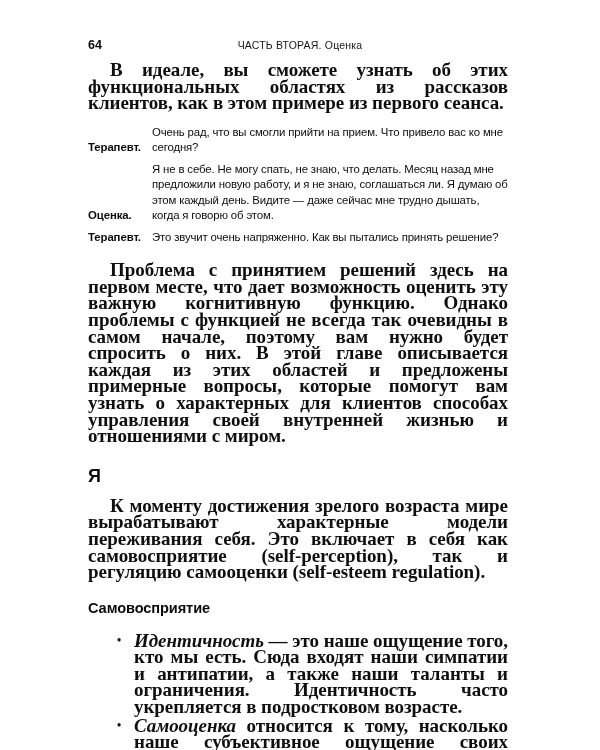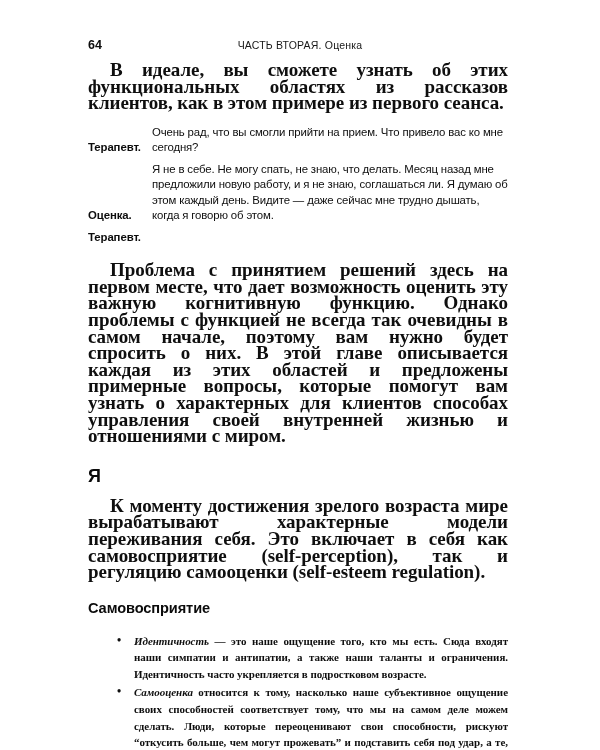--- a/index.html
+++ b/index.html
@@ -131,21 +131,21 @@
   ul.bullets {
     margin: 0;
     padding: 0;
     list-style: none;
   }
   ul.bullets > li {
     position: relative;
     padding-left: 46px;
     margin-bottom: 2px;
     font-family: "Liberation Serif", serif;
-    font-size: 11px;
+    font-size: 19px;
     line-height: 16.6px;
     font-weight: bold;
     text-align: justify;
     letter-spacing: -0.05px;
     color: #0f0f0f;
   }
   ul.bullets > li::before {
     content: "\2022";
     position: absolute;
     left: 29px;
@@ -183,20 +183,21 @@
         <div class="utterance">Очень рад, что вы смогли прийти на прием. Что привело вас ко мне сегодня?</div>
       </div>
 
       <div class="turn">
         <div class="speaker">Оценка.</div>
         <div class="utterance">Я не в себе. Не могу спать, не знаю, что делать. Месяц назад мне предложили новую работу, и я не знаю, соглашаться ли. Я думаю об этом каждый день. Видите — даже сейчас мне трудно дышать, когда я говорю об этом.</div>
       </div>
 
       <div class="turn">
         <div class="speaker">Терапевт.</div>
+        <div class="utterance">Это звучит очень напряженно. Как вы пытались принять решение?</div>
       </div>
 
     </div>
 
     <div class="gap-md"></div>
 
     <p class="body-par">Проблема с принятием решений здесь на первом месте, что дает возможность оценить эту важную когнитивную функцию. Однако проблемы с функцией не всегда так очевидны в самом начале, поэтому вам нужно будет спросить о них. В этой главе описывается каждая из этих областей и предложены примерные вопросы, которые помогут вам узнать о характерных для клиентов способах управления своей внутренней жизнью и отношениями с миром.</p>
 
     <div style="height:21px"></div>
 

